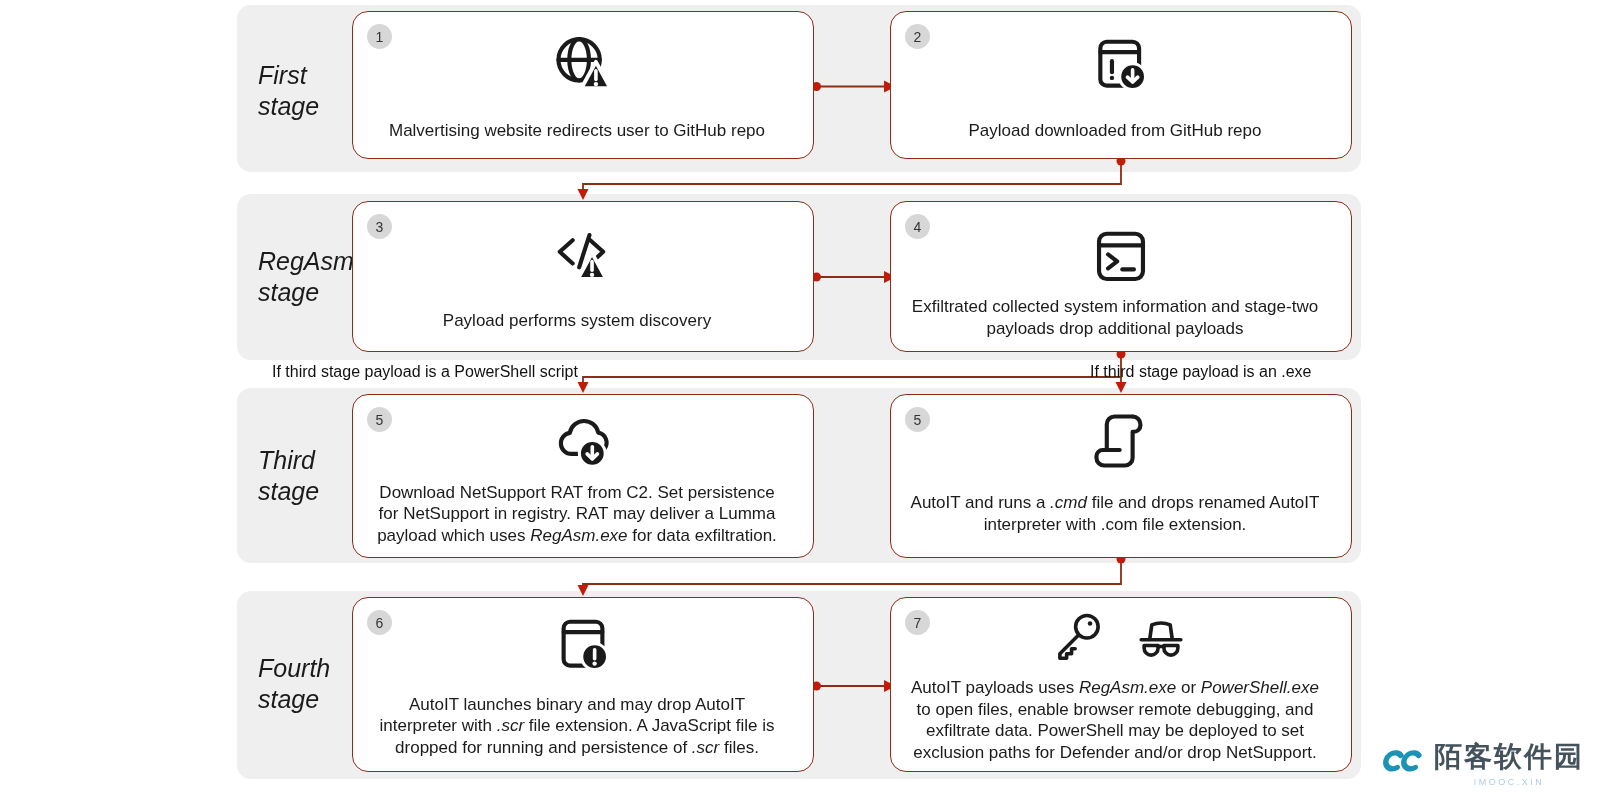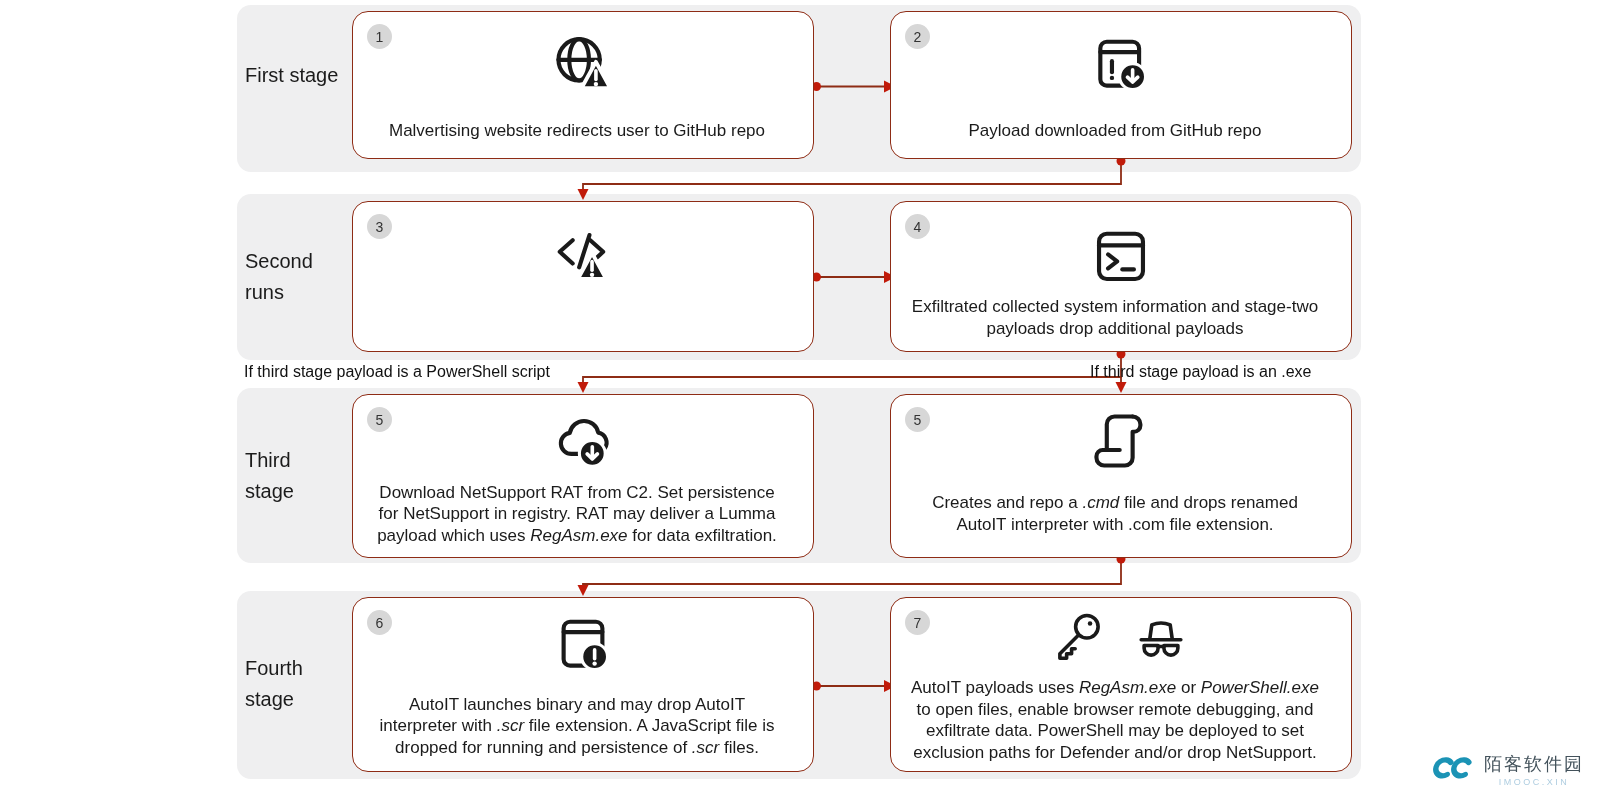--- a/index.html
+++ b/index.html
@@ -3,21 +3,21 @@
 <meta charset="utf-8">
 <style>
   html,body{margin:0;padding:0;background:#ffffff;}
   body{width:1600px;height:801px;position:relative;overflow:hidden;
        font-family:"Liberation Sans","DejaVu Sans",sans-serif;color:var(--text,#1b1b1b);}
   .stage-band{position:absolute;left:237px;width:1124px;background:var(--band,#efeff0);border-radius:14px;}
   .band-1{top:5px;height:167px;}
   .band-2{top:194px;height:166px;}
   .band-3{top:388px;height:175px;}
   .band-4{top:591px;height:188px;}
-  .stage-label{position:absolute;left:245px;width:95px;font-size:20px;line-height:31px;color:#1b1b1b;}
+  .stage-label{position:absolute;left:258px;width:95px;font-size:25px;line-height:31px;color:#1b1b1b;font-style:italic;}
   .slabel-1{top:60px;} .slabel-2{top:246px;} .slabel-3{top:445px;} .slabel-4{top:653px;}
   .flow-box{position:absolute;width:462px;background:var(--boxbg,#fff);border:1.6px solid var(--border,#8e2c15);
             border-radius:16px;box-sizing:border-box;}
   .bx-1{left:352px;top:11px;height:148px;}
   .bx-2{left:890px;top:11px;height:148px;}
   .bx-3{left:352px;top:201px;height:151px;}
   .bx-4{left:890px;top:201px;height:151px;}
   .bx-5l{left:352px;top:394px;height:164px;}
   .bx-5r{left:890px;top:394px;height:164px;}
   .bx-6{left:352px;top:597px;height:175px;}
@@ -25,40 +25,40 @@
   .badge{position:absolute;left:14px;top:12px;width:25px;height:25px;border-radius:50%;
          background:var(--badge,#d7d7d7);color:#333;font-size:14px;display:flex;align-items:center;justify-content:center;}
   .icon-wrap{position:absolute;left:0;right:0;display:flex;justify-content:center;gap:26px;}
   .icon-wrap svg{display:block;}
   .iw-r1{top:22px;} .iw-r2{top:24px;} .iw-r3{top:15px;} .iw-b6{top:16px;} .iw-b7{top:13px;}
   .box-text{position:absolute;left:16px;right:28px;text-align:center;font-size:17px;line-height:21.5px;color:#1b1b1b;}
   .bt-1,.bt-2{bottom:17px;} .bt-3{bottom:20px;} .bt-4{bottom:12px;}
   .bt-5l{bottom:11px;} .bt-5r{bottom:22px;} .bt-6{bottom:13px;} .bt-7{bottom:8px;}
   .box-text i{font-style:italic;}
   .branch-label{position:absolute;top:363px;font-size:16px;color:#111;}
-  .bl-left{left:244px;} .bl-right{left:1090px;}
+  .bl-left{left:272px;} .bl-right{left:1090px;}
   #connectors{position:absolute;left:0;top:0;pointer-events:none;}
   .cline{fill:none;stroke:var(--connector,#8e2c15);stroke-width:1.8px;}
   .cdot{fill:var(--accent,#c11b0a);}
   .chead{fill:var(--accent,#c11b0a);}
   .watermark{position:absolute;right:16px;bottom:14px;display:flex;align-items:center;gap:8px;}
   .wm-col{display:flex;flex-direction:column;align-items:center;}
-  .wm-title{font-size:18px;font-weight:normal;color:var(--wmtext,#43525b);letter-spacing:2px;}
+  .wm-title{font-size:28px;font-weight:bold;color:var(--wmtext,#43525b);letter-spacing:2px;}
   .wm-sub{font-size:9px;letter-spacing:2.5px;color:var(--wmsub,#aecde0);margin-top:1px;}
 </style>
 </head>
 <body style="--band: #efeff0; --boxbg: #ffffff; --border: #8e2c15; --connector: #8e2c15; --accent: #c11b0a; --badge: #d7d7d7; --text: #1b1b1b; --wmtext: #43525b; --wmsub: #aecde0;">
 
 <div class="stage-band band-1"></div>
 <div class="stage-band band-2"></div>
 <div class="stage-band band-3"></div>
 <div class="stage-band band-4"></div>
 
 <div class="stage-label slabel-1">First stage</div>
-<div class="stage-label slabel-2">Second runs</div>
+<div class="stage-label slabel-2">RegAsm stage</div>
 <div class="stage-label slabel-3">Third stage</div>
 <div class="stage-label slabel-4">Fourth stage</div>
 
 <svg id="connectors" width="1600" height="801" viewBox="0 0 1600 801">
   <g>
     <path class="cline" d="M816 86.5 H884"></path>
     <circle class="cdot" cx="816.5" cy="86.5" r="4.5"></circle>
     <path class="chead" d="M884 80.5 L896 86.5 L884 92.5 Z"></path>
   </g>
   <g>
@@ -143,20 +143,21 @@
             <path d="M8 5.5 3 10l5 4.5"></path>
             <path d="M14.5 3.5 10.5 16"></path>
             <path d="M14.8 5.5 19.8 10l-2.5 2.3"></path>
           </g>
    <path d="M15.5 10.5 21 20.5H10Z" fill="#1a1a1a" stroke="#fff" stroke-width="1.5" stroke-linejoin="round"></path>
    <path d="M15.5 13.8v3.3" stroke="#fff" stroke-width="1.4" stroke-linecap="round"></path>
    <circle cx="15.5" cy="18.9" r=".85" fill="#fff"></circle>
         </svg>
       </span>
     </div>
+  <div class="box-text bt-3"><span>Payload performs system discovery</span></div>
 </div>
 
 <div class="flow-box bx-4">
   <div class="badge">4</div>
   <div class="icon-wrap iw-r2">
       <span>
         <svg width="62" height="62" viewBox="0 0 24 24">
    <g fill="none" stroke="#1a1a1a" stroke-width="1.6" stroke-linecap="round" stroke-linejoin="round">
             <rect x="3.5" y="3" width="17" height="17.5" rx="3"></rect>
             <path d="M3.5 7.5h17"></path>
@@ -193,21 +194,21 @@
   <div class="icon-wrap iw-r3">
       <span>
         <svg width="62" height="62" viewBox="0 0 24 24">
    <g fill="none" stroke="#1a1a1a" stroke-width="1.6" stroke-linecap="round" stroke-linejoin="round">
             <path d="M6.5 15V5.5A3 3 0 0 1 9.5 2.5h7"></path>
    <path d="M16.5 2.5a3 3 0 0 1 3 3v.5a2.4 2.4 0 0 1-2.4 2.4h-.6V18.5a3 3 0 0 1-3 3h-8A3 3 0 0 1 2.5 18.5v-.6A2.4 2.4 0 0 1 4.9 15.5h6.6"></path>
           </g>
         </svg>
       </span>
     </div>
-  <div class="box-text bt-5r"><span>Creates and repo a </span><i>.cmd</i><span> file and drops renamed AutoIT interpreter with .com file extension.</span></div>
+  <div class="box-text bt-5r"><span>AutoIT and runs a </span><i>.cmd</i><span> file and drops renamed AutoIT interpreter with .com file extension.</span></div>
 </div>
 
 <div class="flow-box bx-6">
   <div class="badge">6</div>
   <div class="icon-wrap iw-b6">
       <span>
         <svg width="62" height="62" viewBox="0 0 24 24">
    <g fill="none" stroke="#1a1a1a" stroke-width="1.6" stroke-linecap="round" stroke-linejoin="round">
             <rect x="4.5" y="3" width="15" height="17" rx="2.5"></rect>
             <path d="M4.5 7h15"></path>

